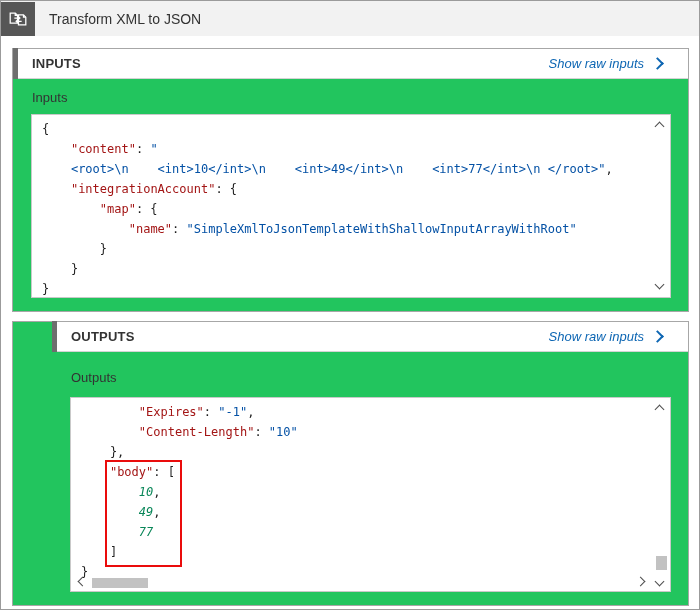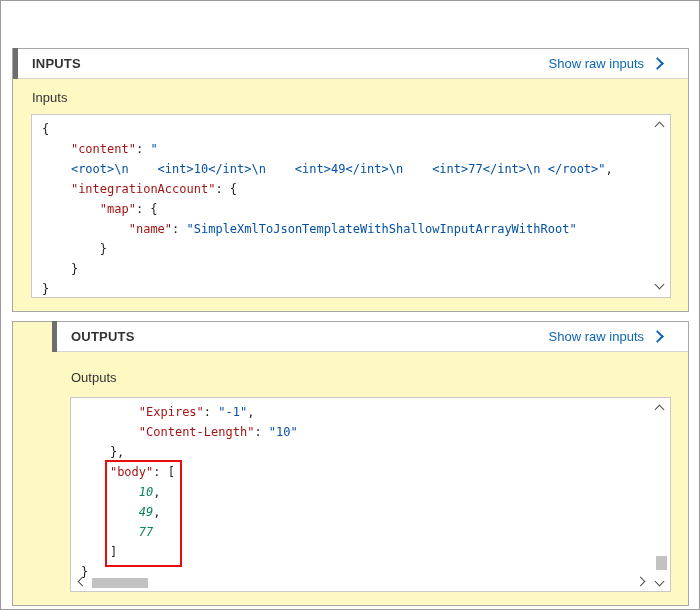--- a/index.html
+++ b/index.html
@@ -15,34 +15,34 @@
     background:#f2f2f2; display:flex; align-items:center;
   }
   .titlebar-icon {
     width:34px; height:34px; background:var(--icon-bg,#565656);
     display:flex; align-items:center; justify-content:center; flex:0 0 auto;
   }
   .titlebar-title { margin-left:14px; font-size:14px; color:#333; }
   
   .panel {
     position:absolute; left:11px; width:677px;
-    border:1px solid #a7a7a7; background:#fef9c3;
+    border:1px solid #a7a7a7; background:#22c55e;
   }
   .panel.inputs  { top:47px;  height:264px; }
   .panel.outputs { top:320px; height:285px;padding-left:39px; }
   .panel-header {
     position:relative; height:30px; border-bottom:1px solid #d4d4d4;
     display:flex; align-items:center; justify-content:space-between;
     padding:0 24px 0 19px; background:#fff;
   }
   .accent-bar { position:absolute; left:0; top:-1px; bottom:-1px; width:5px; background:var(--accent,#6e6e6e); }
   .panel-title { font-size:13px; font-weight:700; color:#333; letter-spacing:.2px; }
   .raw-link {
     display:flex; align-items:center; gap:9px; cursor:pointer;
-    color:var(--link,#0d66b3); font-size:13px; text-decoration:none;
+    color:var(--link,#0d66b3); font-size:13px; text-decoration:none;font-style:italic;
   }
   .chev { display:inline-block; border-style:solid; border-color:var(--link,#0d66b3); border-width:0 2.5px 2.5px 0; width:9px; height:9px; }
   .chev.right { transform:rotate(-45deg); margin-right:2px; }
   .panel-body { padding:9px 17px 0 18px; }
   .field-label { font-size:13px; color:#333; margin:2px 0 9px 1px; }
   .panel.outputs .field-label { margin-top:9px; margin-bottom:12px; }
   
   .codebox {
     position:relative; border:1px solid #c9c9c9; background:#fff; overflow:hidden;
   }
@@ -71,20 +71,33 @@
   .highlight-box {
     position:absolute; left:34px; top:62px; width:77px; height:107px;
     border:2px solid var(--hl,#ea0c0c); pointer-events:none;
   }
 </style>
 </head>
 <body>
 
 <div class="frame" style="--accent: #6e6e6e; --link: #0d66b3; --icon-bg: #565656; --json-key: #a31515; --json-str: #0451a5; --json-num: #098658; --hl: #ea0c0c;">
 
+  <div class="titlebar">
+    <div class="titlebar-icon">
+      <svg width="22" height="22" viewBox="0 0 24 24" fill="none" stroke="#ffffff" stroke-width="1.4">
+        <path d="M3.5 5.5 h5.5 l2.5 2.5 v8.5 h-8 z"></path>
+        <path d="M9 5.5 v2.5 h2.5"></path>
+        <path d="M12.5 7.5 h5.5 l2.5 2.5 v8.5 h-8 z"></path>
+        <path d="M18 7.5 v2.5 h2.5"></path>
+        <path d="M8 11 h6 M12 9.2 l2 1.8 l-2 1.8"></path>
+        <path d="M16 14.5 h-6 M12 12.7 l-2 1.8 l2 1.8"></path>
+      </svg>
+    </div>
+    <div class="titlebar-title">Transform XML to JSON</div>
+  </div>
 
   <section class="panel inputs">
     <div class="panel-header">
       <span class="accent-bar"></span>
       <span class="panel-title">INPUTS</span>
       <a class="raw-link">
         <span>Show raw inputs</span>
         <span class="chev right"></span>
       </a>
     </div>

